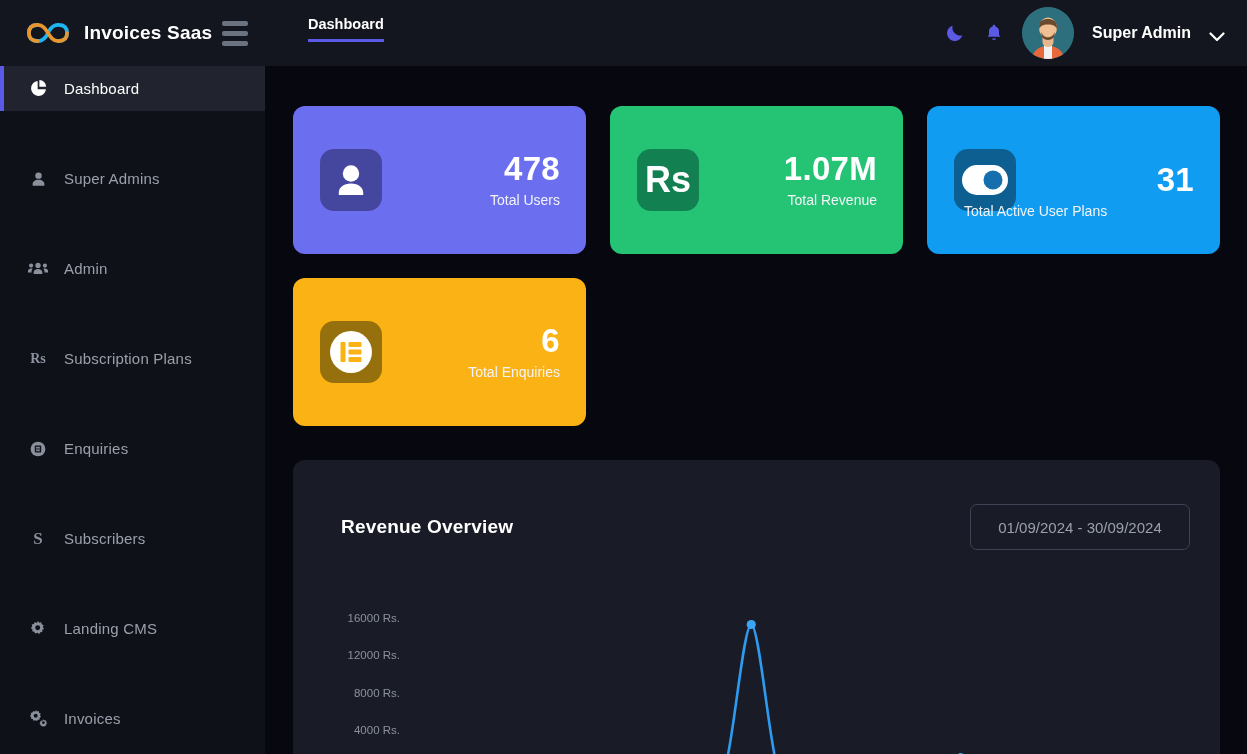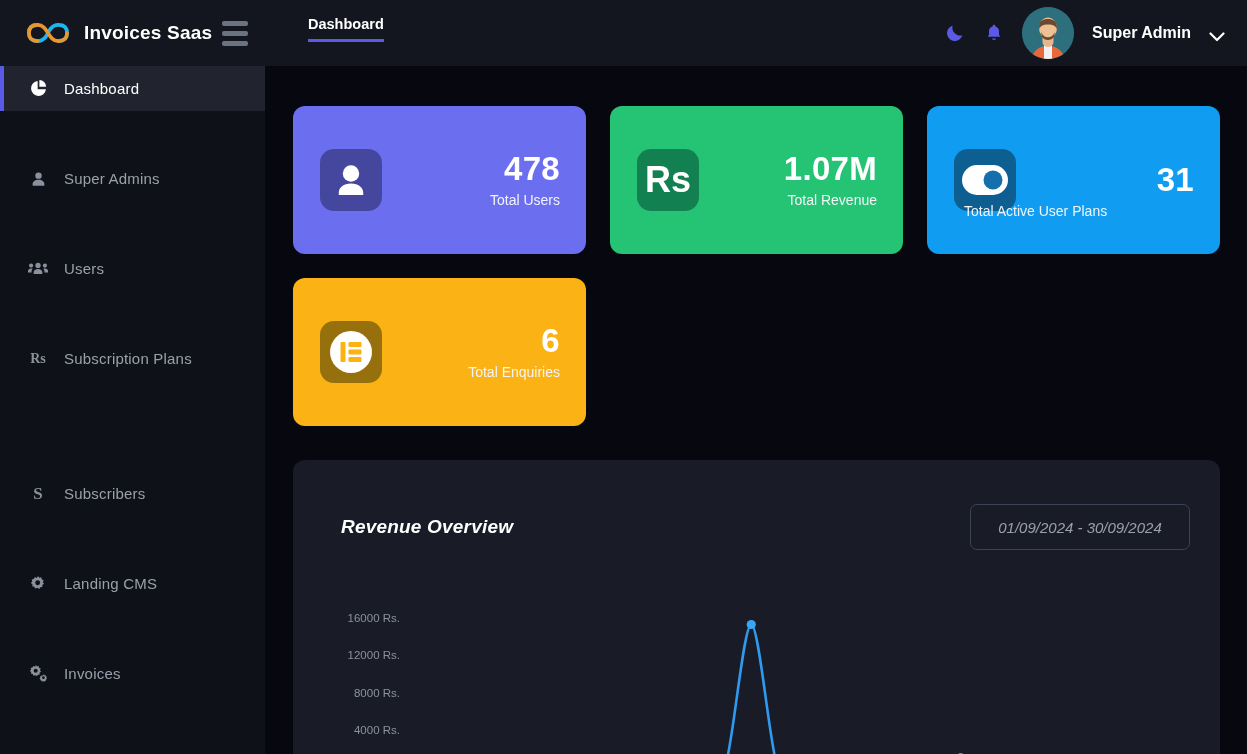--- a/index.html
+++ b/index.html
@@ -83,21 +83,21 @@
 
   
   .stat.blue .stext { position: relative; }
   .stat.blue .slab { position: absolute; right: 0; width: 230px; text-align: left; }
 
   
   .chartcard {
     position: absolute; left: 293px; top: 460px; width: 927px; height: 330px;
     background: #191c27; border-radius: 12px; padding: 0;
   }
-  .chart-head { display: flex; align-items: center; padding: 44px 30px 0 48px; font-style: italic; }
+  .chart-head { display: flex; align-items: center; padding: 44px 30px 0 48px; }
   .chart-title { color: #fff; font-size: 19px; font-weight: bold; letter-spacing: .2px; }
   .daterange {
     margin-left: auto; width: 220px; height: 46px; border: 1px solid #3d4354; border-radius: 7px;
     display: flex; align-items: center; justify-content: center;
     color: #9aa0ab; font-size: 15px; cursor: pointer; background: transparent;
   }
   .plotwrap { position: absolute; left: 0; top: 130px; width: 927px; height: 200px; }
   .plot { display: block; }
 </style>
 </head>
@@ -187,30 +187,42 @@
       <span class="nicon">
         <svg width="20" height="15" viewBox="0 0 26 18">
           <circle cx="13" cy="5" r="3.4"></circle>
             <path d="M13 9.6c-3.3 0-5.6 1.9-5.6 4V16h11.2v-2.4c0-2.1-2.3-4-5.6-4z"></path>
           <circle cx="4" cy="5.2" r="2.7"></circle>
             <path d="M4 9c-2.4 0-4 1.4-4 3v2.2h4.6V13c0-1.4.6-2.8 1.7-3.7A6.9 6.9 0 0 0 4 9z"></path>
           <circle cx="22" cy="5.2" r="2.7"></circle>
             <path d="M22 9c-.8 0-1.6.1-2.3.3 1.1.9 1.7 2.3 1.7 3.7v1.2H26V12c0-1.6-1.6-3-4-3z"></path>
         </svg>
       </span>
-      <span class="nlabel">Users</span>
+      <span class="nlabel">Admin</span>
     </div>
     <div class="nav-sp"></div>
 
     <div class="nav-item">
       <span class="nicon ni-rs">Rs</span>
       <span class="nlabel">Subscription Plans</span>
     </div>
     <div class="nav-sp"></div>
 
+    <div class="nav-item">
+      <span class="nicon">
+        <svg width="16" height="16" viewBox="0 0 20 20">
+          <circle cx="10" cy="10" r="9.2"></circle>
+          <rect x="6" y="5.5" width="8" height="9" rx="1" fill="#0f1118"></rect>
+          <rect x="7.4" y="7.3" width="5" height="1.3" fill="#8b919c"></rect>
+          <rect x="7.4" y="9.4" width="5" height="1.3" fill="#8b919c"></rect>
+          <rect x="7.4" y="11.5" width="5" height="1.3" fill="#8b919c"></rect>
+        </svg>
+      </span>
+      <span class="nlabel">Enquiries</span>
+    </div>
     <div class="nav-sp"></div>
 
     <div class="nav-item">
       <span class="nicon ni-s">S</span>
       <span class="nlabel">Subscribers</span>
     </div>
     <div class="nav-sp"></div>
 
     <div class="nav-item">
       <span class="nicon">

